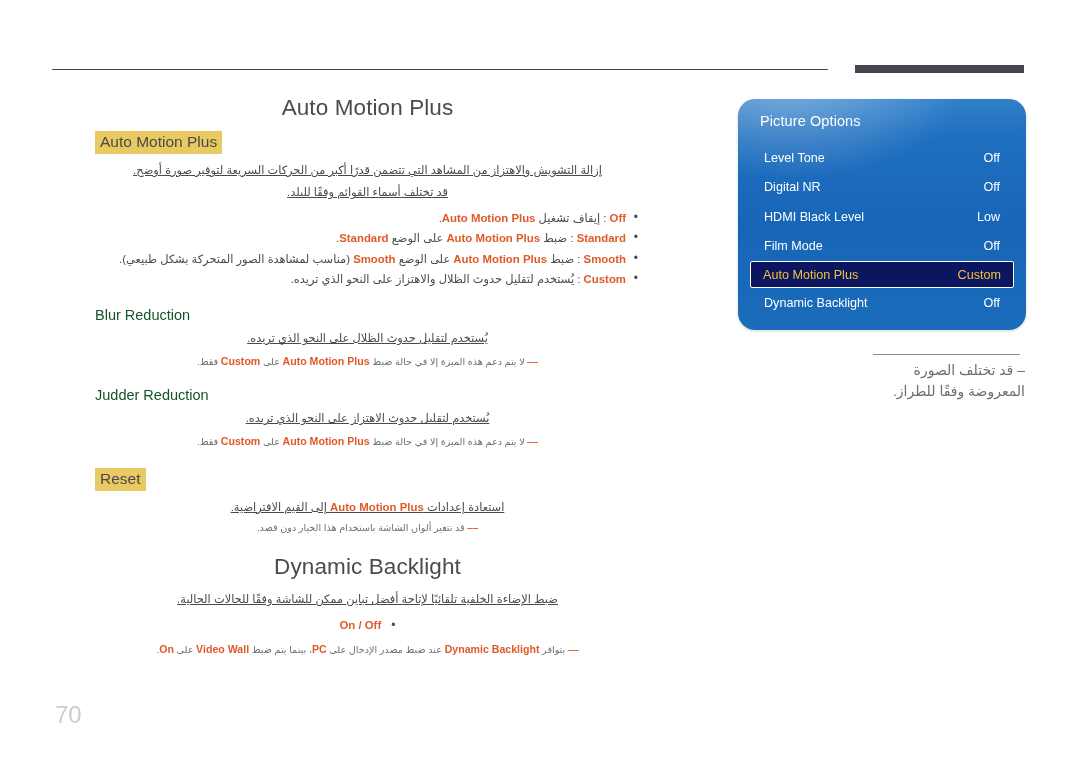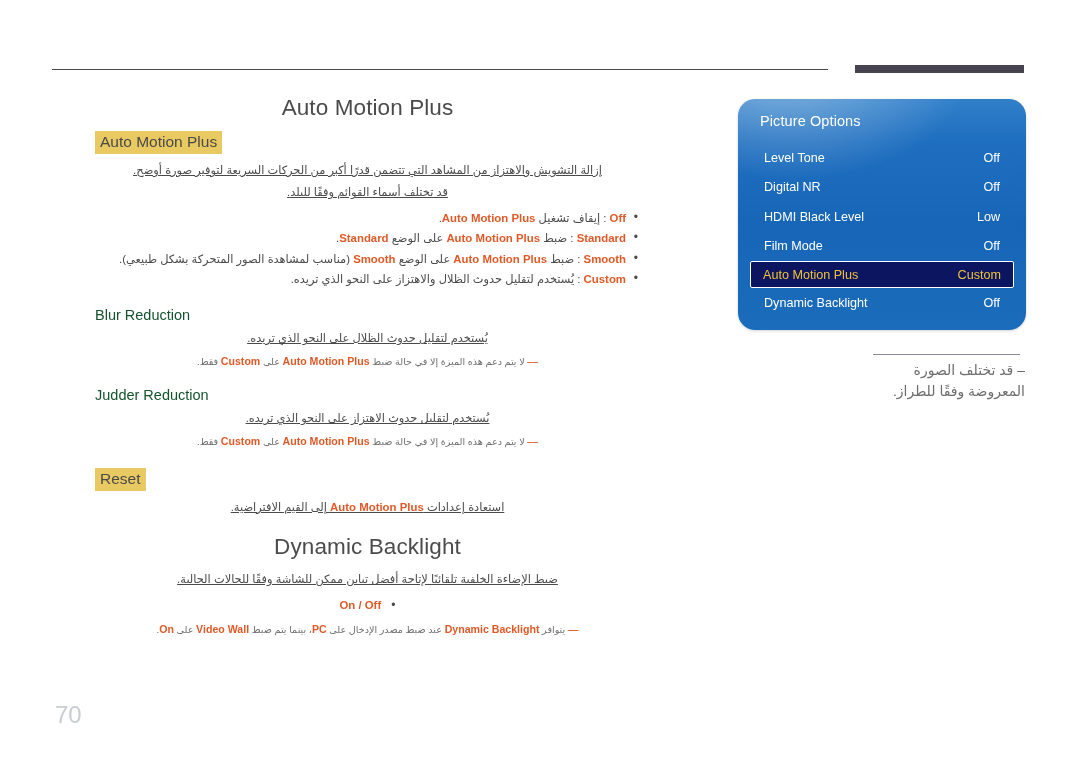--- a/index.html
+++ b/index.html
@@ -262,20 +262,21 @@
     <h3 class="h3">Judder Reduction</h3>
     <p class="body">يُستخدم لتقليل حدوث الاهتزاز على النحو الذي تريده.</p>
     <p class="note" id="judder-note"><span class="dash">‒‒ </span><span class="">لا يتم دعم هذه الميزة إلا في حالة ضبط </span><span class="kw">Auto Motion Plus</span><span class=""> على </span><span class="kw">Custom</span><span class=""> فقط.</span></p>
   </div>
 
   <div class="sec">
     <div class="h2-wrap">
       <span class="h2">Reset</span>
     </div>
     <p class="body" id="reset-body"><span class="">استعادة إعدادات </span><span class="kw">Auto Motion Plus</span><span class=""> إلى القيم الافتراضية.</span></p>
+    <p class="note" id="reset-note"><span class="dash">‒‒ </span><span class="">قد تتغير ألوان الشاشة باستخدام هذا الخيار دون قصد.</span></p>
   </div>
 
   <div class="sec">
     <h1 class="h1">Dynamic Backlight</h1>
     <p class="body">ضبط الإضاءة الخلفية تلقائيًا لإتاحة أفضل تباين ممكن للشاشة وفقًا للحالات الحالية.</p>
     <ul class="bullets">
       <li class="centered">
         <span class="kw">On / Off</span>
       </li>
     </ul>

